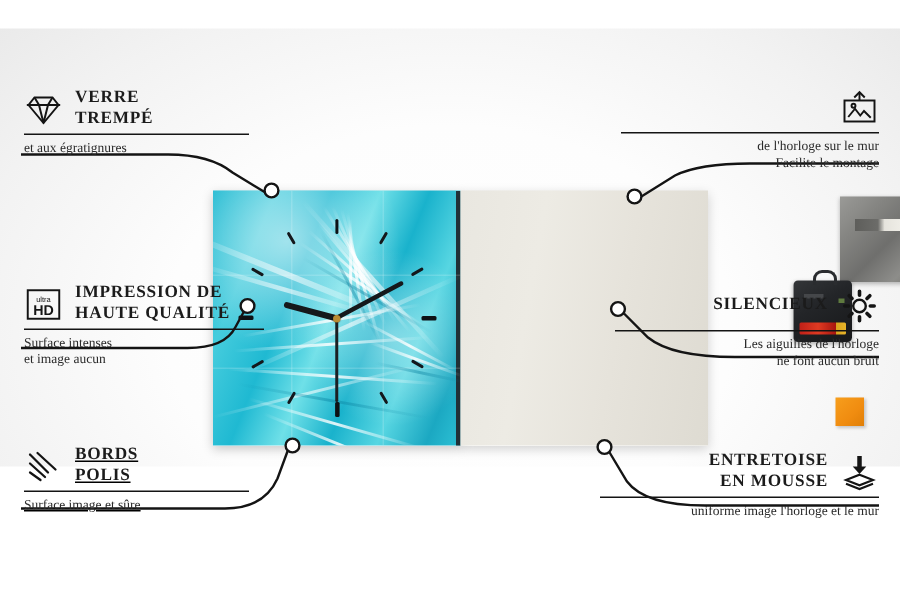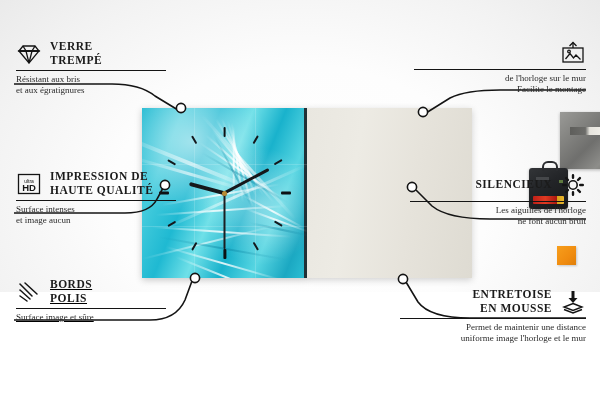--- a/index.html
+++ b/index.html
@@ -5,20 +5,21 @@
   html,body{margin:0;padding:0;}
   body{
     width:600px;height:400px;overflow:hidden;
     font-family:"Liberation Serif", serif;
     background:#ffffff;
   }
   #stage{
     position:relative;width:600px;height:292px;
     background:
       radial-gradient(ellipse 420px 300px at 300px 200px,#ffffff 0%,#fdfdfd 45%,#f2f2f2 78%,#e9e9e9 100%);
+    margin-top: 19px;
   }
 
   
   #product{position:absolute;left:142px;top:108px;width:330px;height:170px;}
   .panel{position:absolute;top:0;height:170px;}
 
   #clock-panel{
     left:0;width:165px;
     background:
       radial-gradient(circle at 30% 20%, rgba(255,255,255,.55) 0%, rgba(255,255,255,0) 42%),
@@ -187,21 +188,20 @@
           <path d="M7 5 L10 10 L13 22 L16 10 L19 5"></path>
             <path d="M3 10 H23"></path>
         </svg>
       </span>
       <span>
         <span class="ttl" style="display:block">VERRE</span>
         <span class="ttl" style="display:block">TREMPÉ</span>
       </span>
     </div>
     <div class="rule"></div>
-    <div class="sub">Résistant aux bris</div>
     <div class="sub">et aux égratignures</div>
   </div>
 
   <div class="callout c-left" style="left:16px;top:170px;width:160px;">
     <div class="head">
       <span class="ico">
         <svg viewBox="0 0 26 26" width="26" height="26">
           <rect x="2.5" y="3.5" width="21" height="19" fill="none" stroke="#141414" stroke-width="1.3"></rect>
           <text x="13" y="11.5" font-family="Liberation Sans, sans-serif" font-size="5" text-anchor="middle" fill="#141414">ultra</text>
           <text x="13" y="20" font-family="Liberation Sans, sans-serif" font-size="9.5" font-weight="bold" text-anchor="middle" fill="#141414">HD</text>
@@ -264,33 +264,32 @@
           <path d="M13 3.2 v2.6 M13 20.2 v2.6 M3.2 13 h2.6 M20.2 13 h2.6
                    M6.1 6.1 l1.9 1.9 M18 18 l1.9 1.9 M19.9 6.1 l-1.9 1.9 M8 18 l-1.9 1.9" stroke-linecap="round" stroke-width="2.4"></path>
         </svg>
       </span>
     </div>
     <div class="rule"></div>
     <div class="sub">Les aiguilles de l'horloge</div>
     <div class="sub">ne font aucun bruit</div>
   </div>
 
-  <div class="callout c-right" style="right:14px;top:288px;width:186px;">
+  <div class="callout c-right" style="right:14px;top:282px;width:186px;">
     <div class="head">
       <span>
         <span class="ttl" style="display:block">ENTRETOISE</span>
         <span class="ttl" style="display:block">EN MOUSSE</span>
       </span>
       <span class="ico">
         <svg viewBox="0 0 26 26" width="26" height="26" fill="none" stroke="#141414" stroke-width="1.4">
           <path d="M13 2 v9" stroke-width="3"></path>
           <path d="M8.5 9 L13 14 L17.5 9 Z" fill="#141414" stroke="none"></path>
           <path d="M13 14.5 L22 18 L13 21.5 L4 18 Z"></path>
           <path d="M4 20.5 L13 24 L22 20.5"></path>
         </svg>
       </span>
     </div>
     <div class="rule"></div>
-    <div class="sub">Permet de maintenir une distance</div>
     <div class="sub">uniforme image l'horloge et le mur</div>
   </div>
 
 </div>
 
 </body></html>

